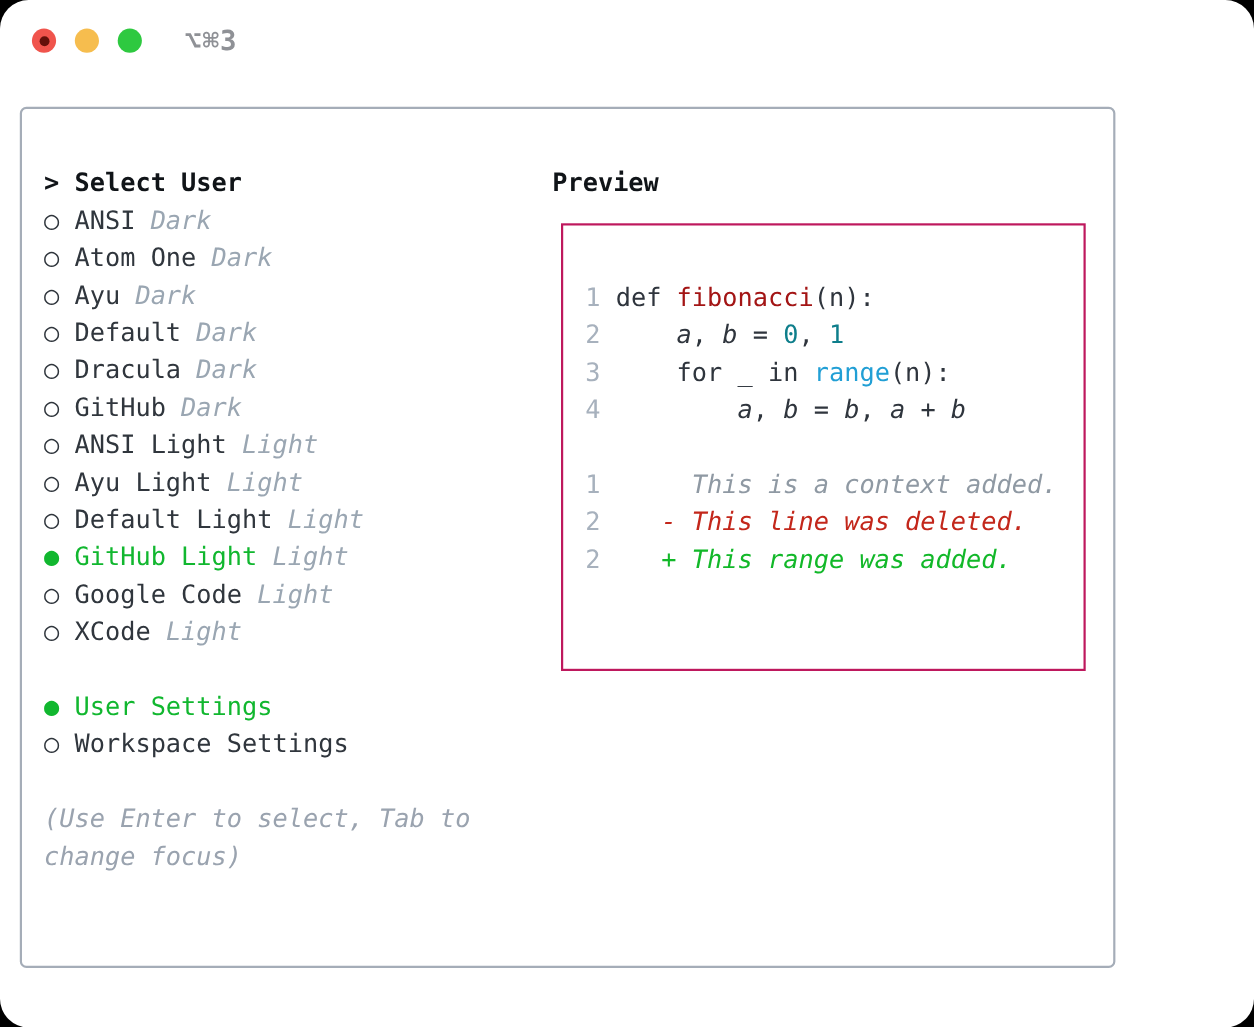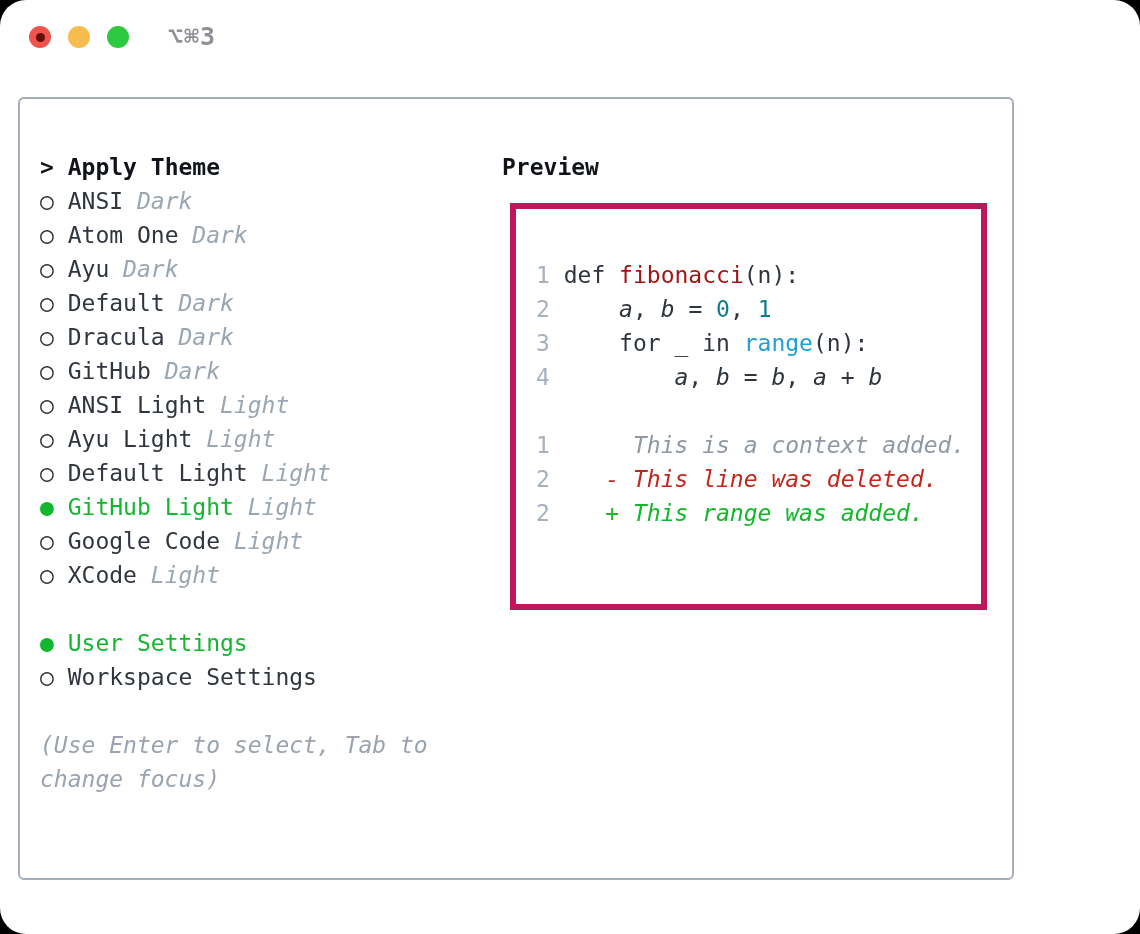--- a/index.html
+++ b/index.html
@@ -40,21 +40,21 @@
   .tvariant{color:#9aa6b2;font-style:italic;}
   .row.selected .bullet,.row.selected .tname{color:#11b72f;}
   .hint{
     line-height:34px;color:#9aa3af;font-style:italic;white-space:normal;width:440px;
   }
   
   .preview-col{position:absolute;left:482px;top:51px;}
   .preview-header{font-weight:700;color:#101418;line-height:34px;}
   .preview-box{
     margin-top:19px;margin-left:8px;width:477px;height:407px;box-sizing:border-box;
-    border:6px solid #be185d;background:#fff;
+    border:2px solid #be185d;background:#fff;
     padding:49px 0 0 20px;overflow:hidden;
   }
   .code-row{line-height:34px;white-space:pre;min-height:34px;}
   .tk-ln{color:#a7b1bd;}
   .tk-df{color:#2f353d;}
   .tk-fn{color:#a31515;}
   .tk-id{color:#2f353d;font-style:italic;}
   .tk-nu{color:#0e7e8b;}
   .tk-bi{color:#219fd5;}
   .tk-cx{color:#8f99a3;font-style:italic;}
@@ -71,21 +71,21 @@
         <span class="dot"></span>
       </span>
     <span class="tl yellow"></span>
     <span class="tl green"></span>
     <span class="win-title">⌥⌘3</span>
   </div>
 
   <div class="panel">
 
     <div class="list-col">
-      <div class="row list-header"><span class="caret">&gt;</span><span> </span><span>Apply Theme</span></div>
+      <div class="row list-header"><span class="caret">&gt;</span><span> </span><span>Select User</span></div>
 
       <div>
           <div class="row"><span class="bullet">○ </span><span class="tname">ANSI</span><span class="tvariant"> Dark</span></div>
           <div class="row"><span class="bullet">○ </span><span class="tname">Atom One</span><span class="tvariant"> Dark</span></div>
           <div class="row"><span class="bullet">○ </span><span class="tname">Ayu</span><span class="tvariant"> Dark</span></div>
           <div class="row"><span class="bullet">○ </span><span class="tname">Default</span><span class="tvariant"> Dark</span></div>
           <div class="row"><span class="bullet">○ </span><span class="tname">Dracula</span><span class="tvariant"> Dark</span></div>
           <div class="row"><span class="bullet">○ </span><span class="tname">GitHub</span><span class="tvariant"> Dark</span></div>
           <div class="row"><span class="bullet">○ </span><span class="tname">ANSI Light</span><span class="tvariant"> Light</span></div>
           <div class="row"><span class="bullet">○ </span><span class="tname">Ayu Light</span><span class="tvariant"> Light</span></div>

